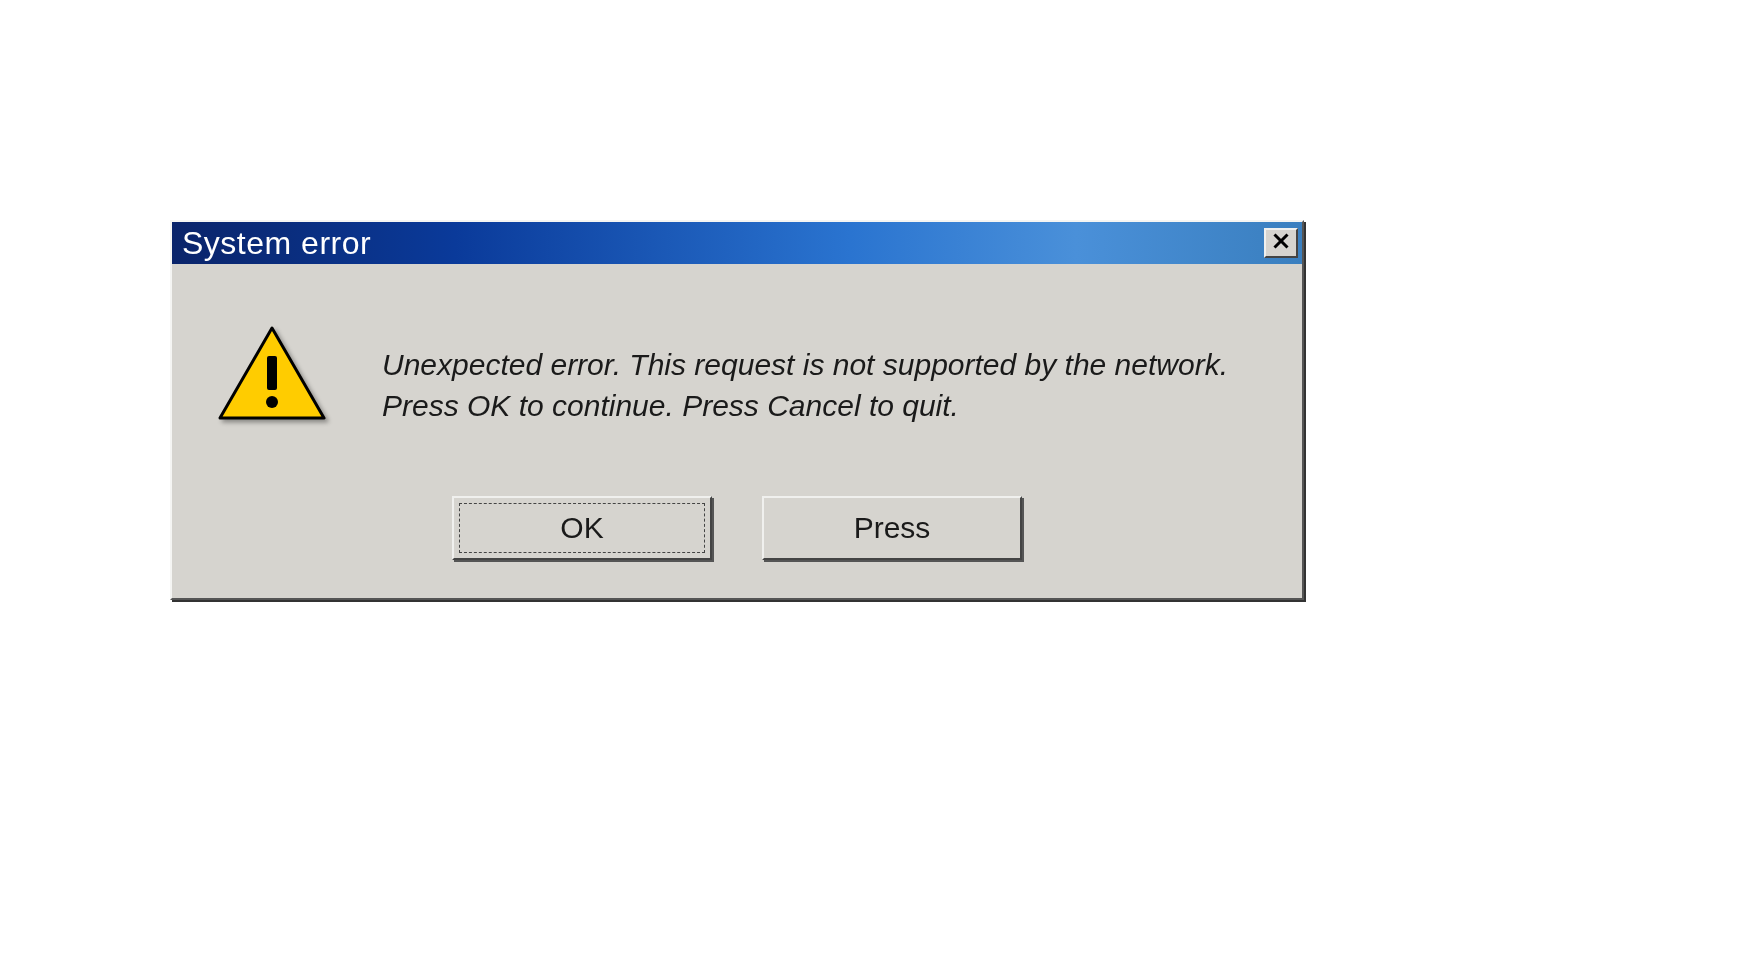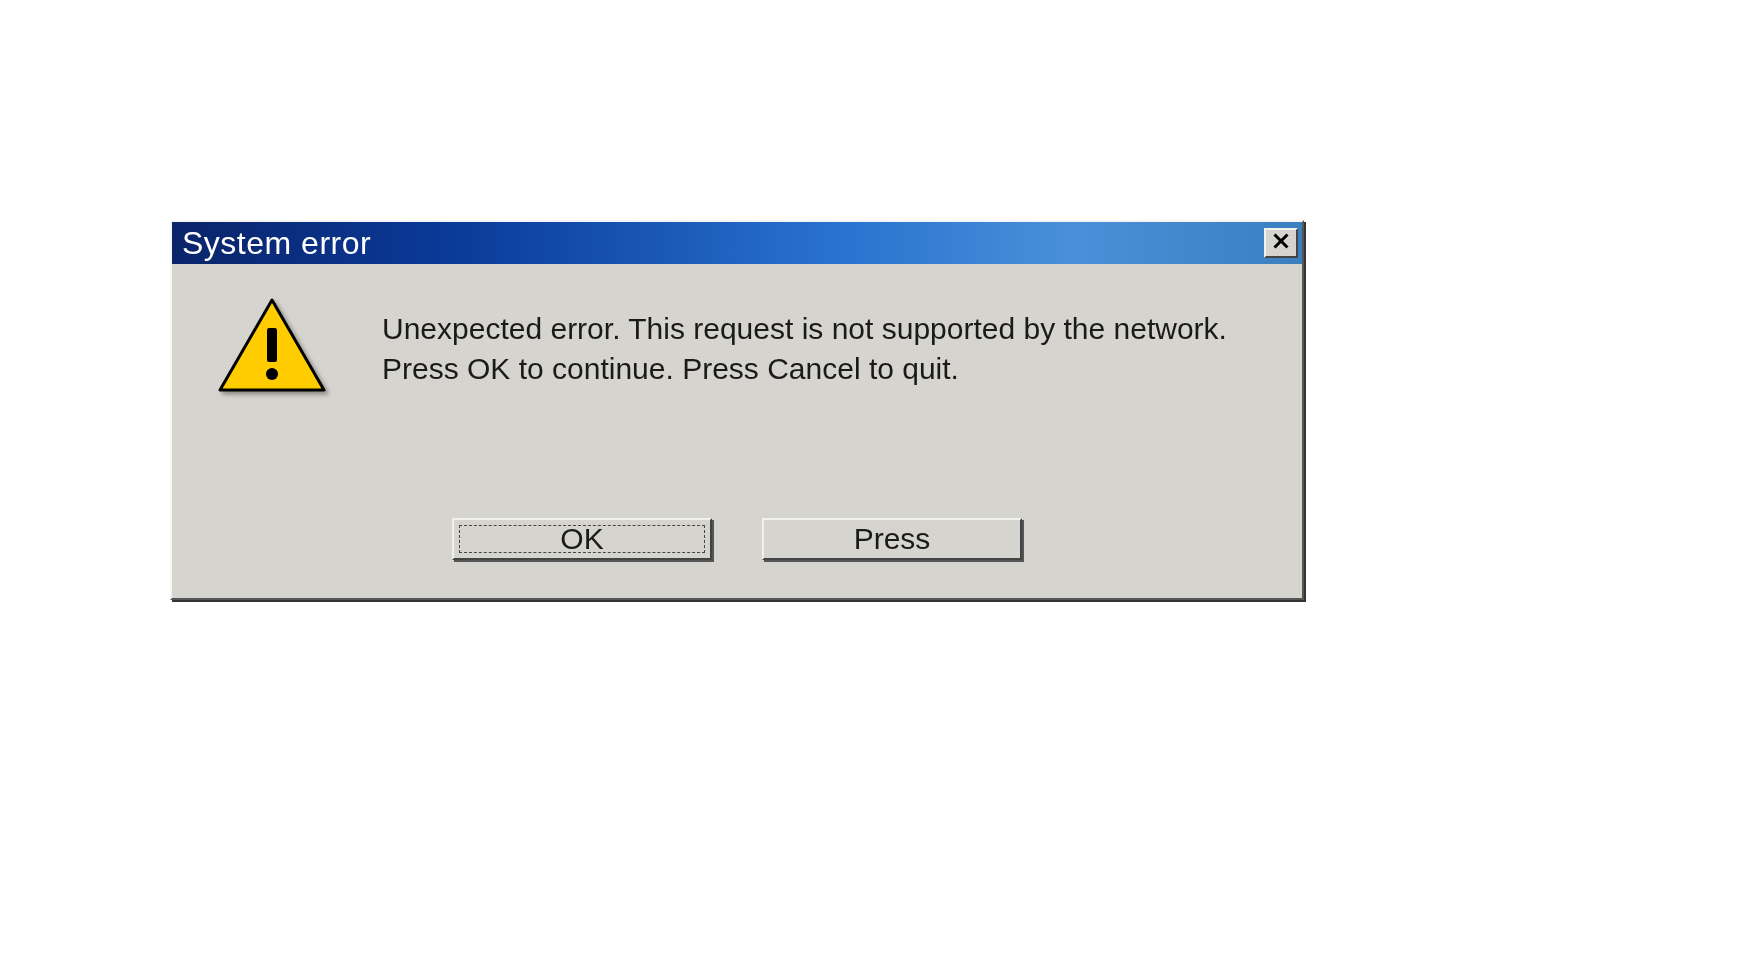--- a/index.html
+++ b/index.html
@@ -54,22 +54,23 @@
       justify-content: center;
       cursor: pointer;
       font-family: Arial, sans-serif;
     }
     .close-btn svg {
       width: 18px;
       height: 18px;
     }
     .content {
       display: flex;
-      align-items: center;
-      padding: 32px 40px 0 40px;
+      align-items: flex-end;
+      padding: 60px 40px 0 40px;
+      font-style: italic;
     }
     .icon-wrap {
       width: 120px;
       flex-shrink: 0;
       display: flex;
       justify-content: center;
     }
     .warning-icon svg {
       width: 112px;
       height: 98px;
@@ -87,21 +88,21 @@
       position: absolute;
       bottom: 38px;
       left: 0;
       right: 0;
       display: flex;
       justify-content: center;
       gap: 50px;
     }
     .btn {
       width: 260px;
-      height: 42px;
+      height: 64px;
       background: #d6d4cf;
       border-top: 2px solid #f0f0ee;
       border-left: 2px solid #f0f0ee;
       border-right: 2px solid #444;
       border-bottom: 2px solid #444;
       box-shadow: 2px 2px 0 0 #555;
       font-size: 30px;
       color: #1a1a1a;
       display: flex;
       align-items: center;

